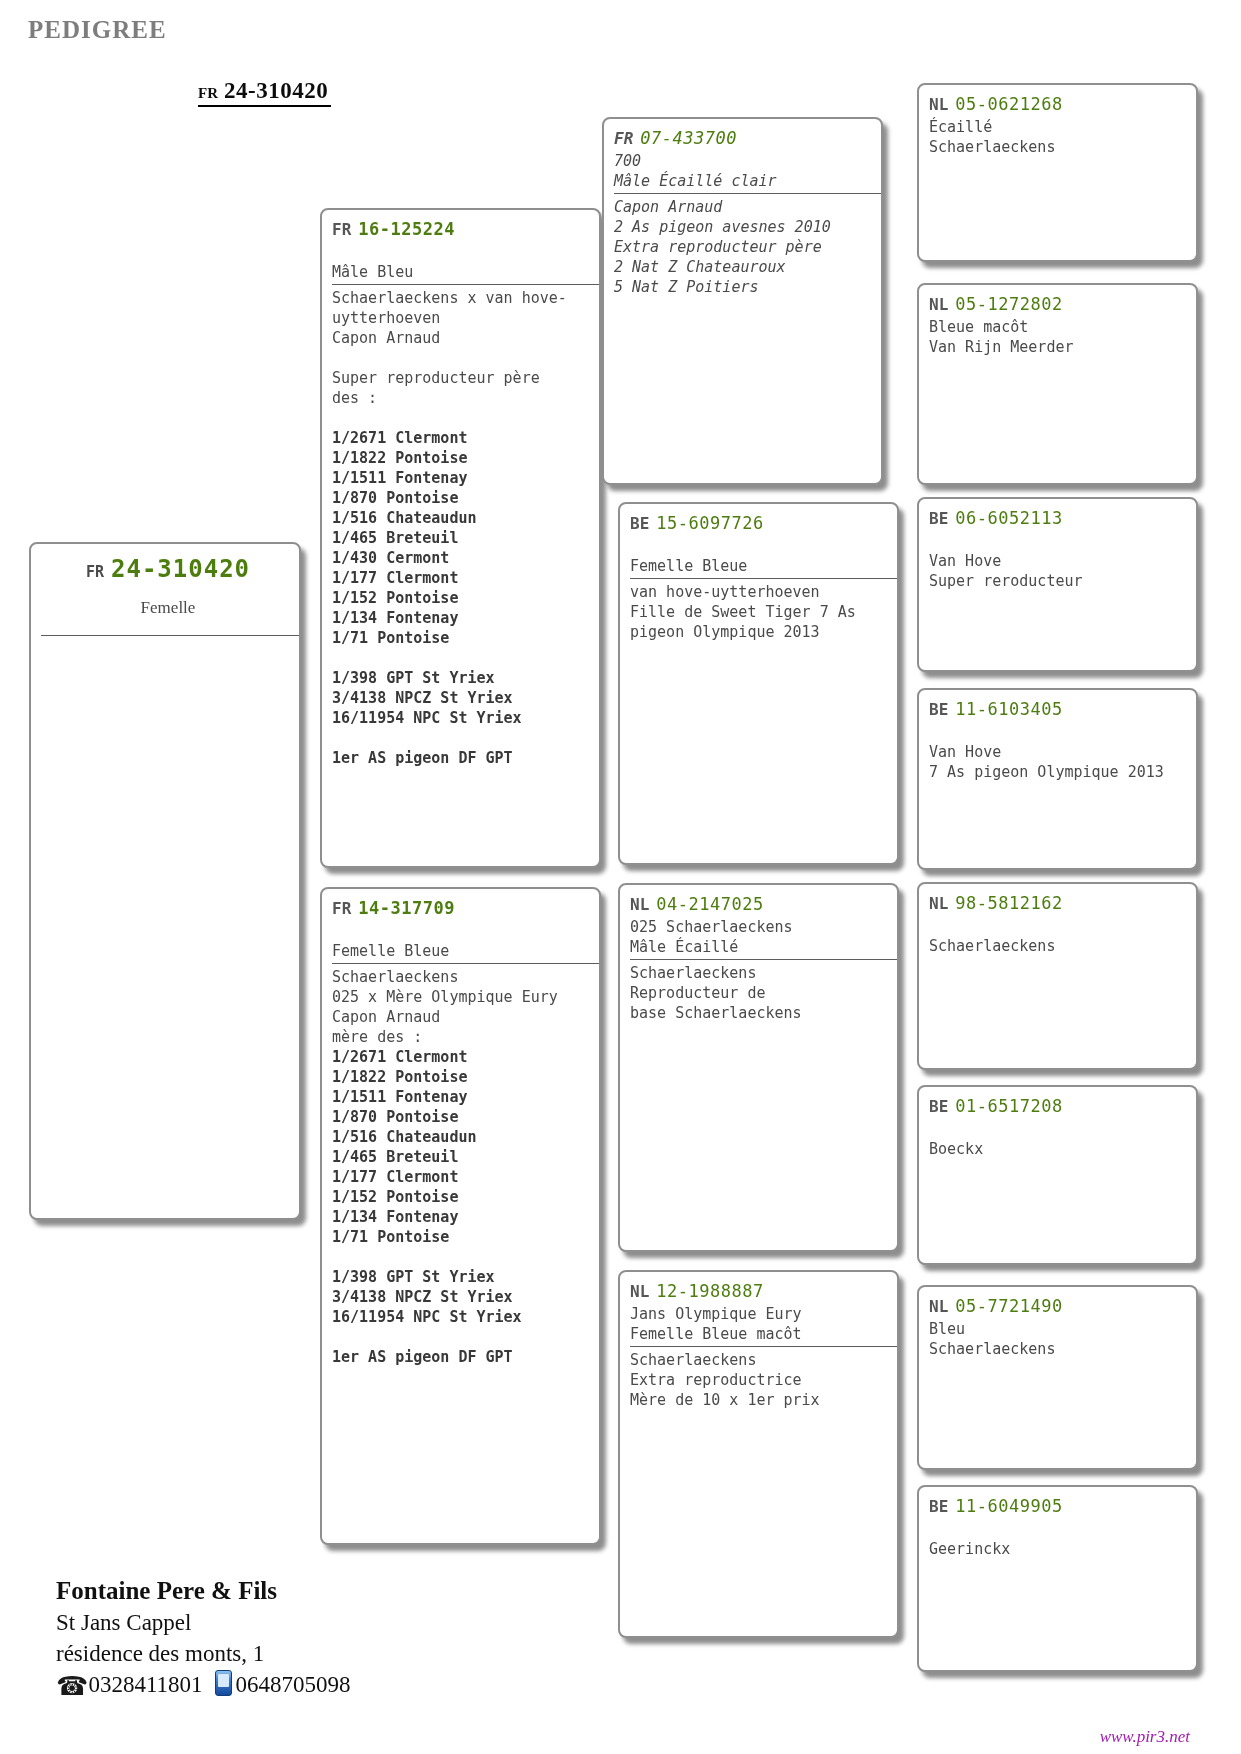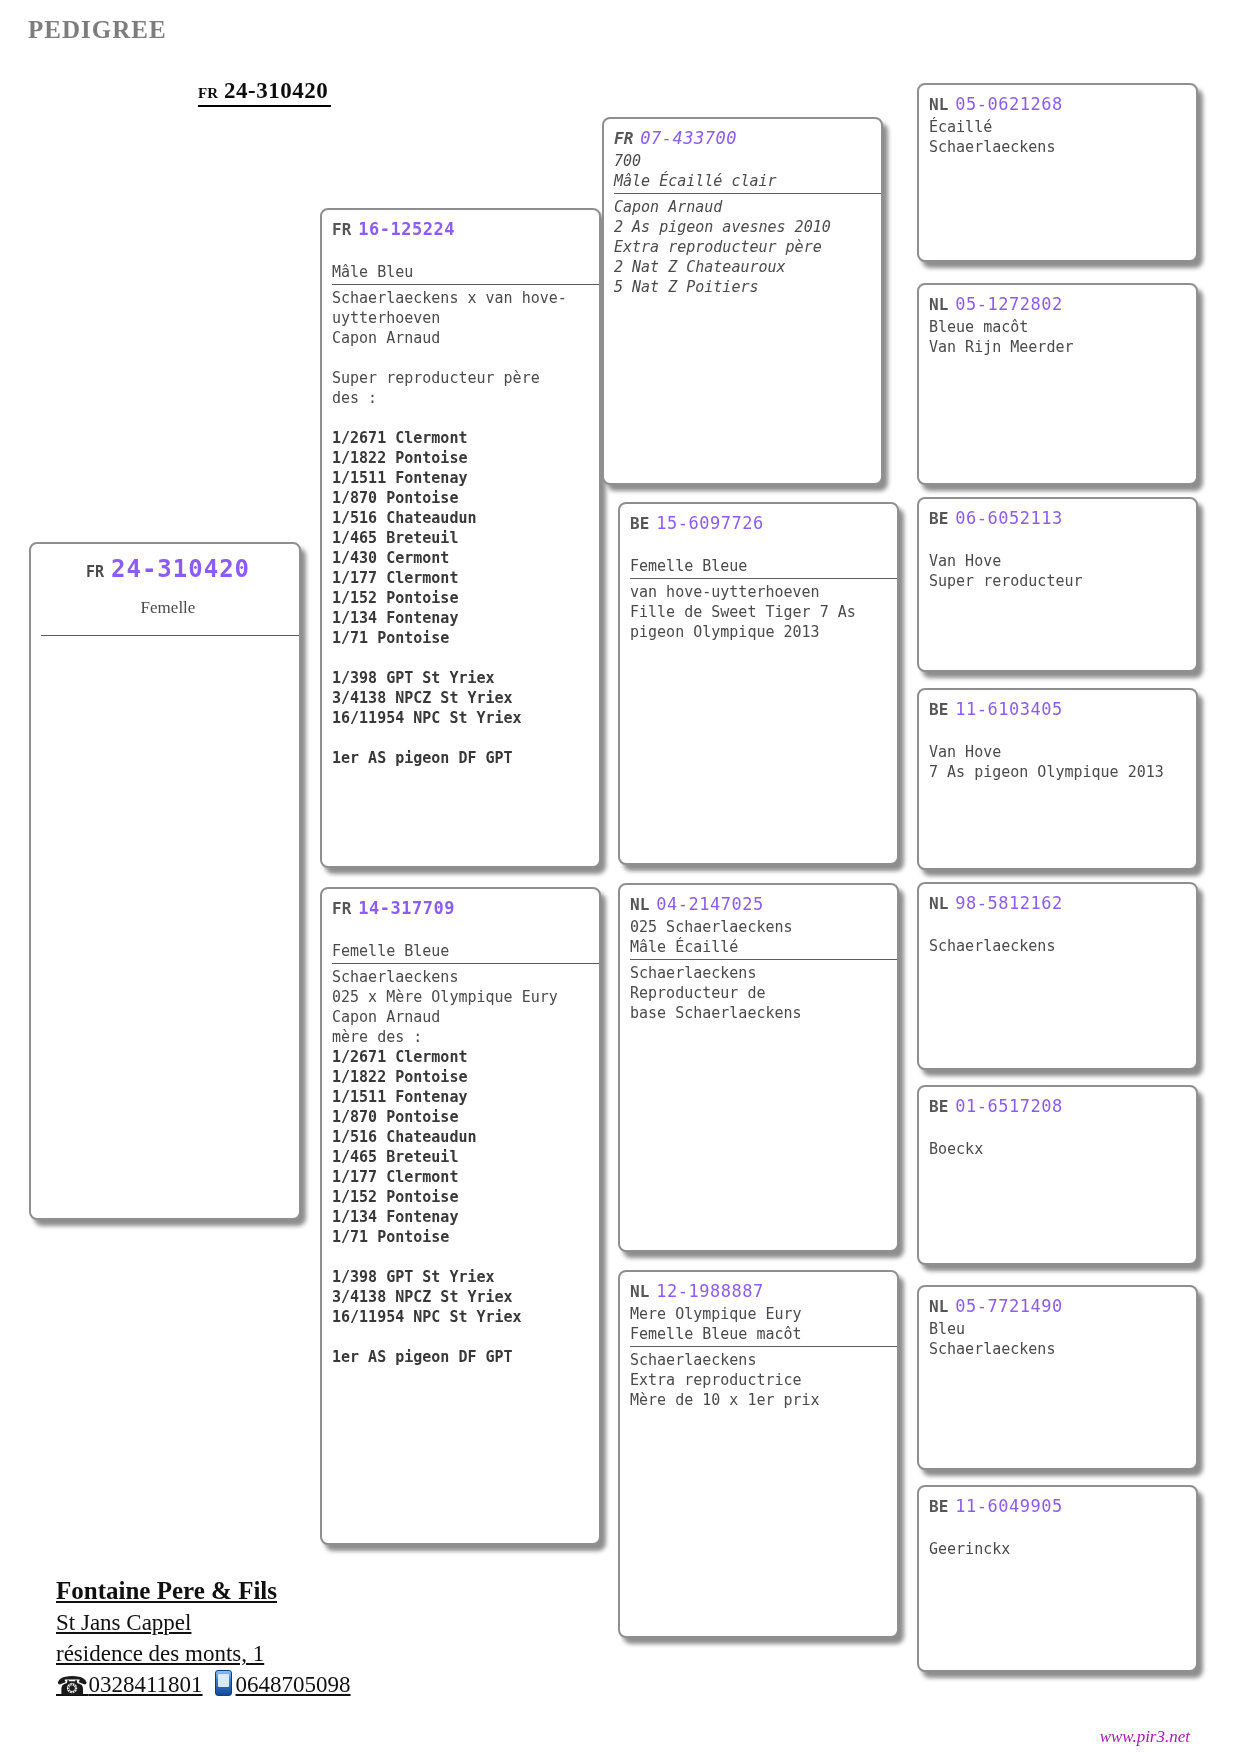--- a/index.html
+++ b/index.html
@@ -14,34 +14,34 @@
         font-family:"Liberation Serif", serif;color:#0c0c0c;
         border-bottom:2px solid #000;padding:0 3px 1px 0;white-space:nowrap;}
   .subject-header .cc{font-size:15px;font-weight:bold;margin-right:6px;}
   .subject-header .num{font-size:23px;font-weight:bold;letter-spacing:0.5px;}
 
   .pbox{position:absolute;background:#fff;border:2px solid #8f8f8f;border-radius:8px;
         box-shadow:5px 6px 4px #8e8e8e;box-sizing:border-box;
         padding:8px 4px 6px 10px;color:#474747;}
   .ringline{line-height:23px;margin-bottom:1px;white-space:nowrap;}
   .pbox .cc{font-size:16px;font-weight:bold;color:#565656;margin-right:7px;}
-  .pbox .num{font-size:17px;color:#8b5cf6;letter-spacing:0.5px;}
+  .pbox .num{font-size:17px;color:#4d7c0f;letter-spacing:0.5px;}
   .pbox.ring-bold .num{font-weight:bold;}
   .pbox.ring-xl .ringline{line-height:30px;margin-top:2px;}
   .pbox.ring-xl .cc{font-size:15px;color:#4a4a4a;}
   .pbox.ring-xl .num{font-size:24px;font-weight:bold;letter-spacing:1px;}
   .pbox.center{text-align:center;}
   .line{font-size:15px;line-height:20px;white-space:pre;color:#4a4a4a;}
   .line.b{font-weight:bold;color:#383838;}
   .pbox.ring-xl .line{font-size:17px;line-height:26px;margin-top:8px;font-family:Liberation Serif, serif;}
   .rule{border-top:1px solid #5c5c5c;margin:2px -4px 3px 0;height:0;}
   .pbox.ring-xl .rule{margin-top:14px;}
 
   .footer{position:absolute;left:56px;top:1574px;
-        font-family:"Liberation Serif", serif;color:#101010;text-decoration:underline;}
+        font-family:"Liberation Serif", serif;color:#101010;}
   .footer .owner-name{font-size:25px;font-weight:bold;line-height:33px;}
   .footer .owner-line{font-size:23px;line-height:31px;}
   .tel-icon{font-family:"DejaVu Sans", sans-serif;font-size:26px;vertical-align:-3px;color:#1a1a1a;}
   .mob-icon{display:inline-block;position:relative;width:15px;height:24px;border-radius:3px;
         background:linear-gradient(180deg,#8fc1ef 0%,#3e7fd0 35%,#16499b 100%);
         border:1px solid #0d3f7a;vertical-align:-4px;margin:0 4px 0 12px;}
   .mob-screen{position:absolute;left:2px;right:2px;top:3px;bottom:8px;
         background:#d7e9fb;border-radius:1px;}
 
   .watermark{position:absolute;right:51px;top:1727px;
@@ -145,21 +145,21 @@
         <div class="ringline"><span class="cc">NL</span><span class="num">04-2147025</span></div>
         <div class="line">025 Schaerlaeckens</div>
         <div class="line">Mâle Écaillé</div>
         <div class="rule"></div>
         <div class="line">Schaerlaeckens</div>
         <div class="line">Reproducteur de</div>
         <div class="line">base Schaerlaeckens</div>
       </div>
       <div class="pbox" style="left: 618px; top: 1270px; width: 281px; height: 368px;">
         <div class="ringline"><span class="cc">NL</span><span class="num">12-1988887</span></div>
-        <div class="line">Mere Olympique Eury</div>
+        <div class="line">Jans Olympique Eury</div>
         <div class="line">Femelle Bleue macôt</div>
         <div class="rule"></div>
         <div class="line">Schaerlaeckens</div>
         <div class="line">Extra reproductrice</div>
         <div class="line">Mère de 10 x 1er prix</div>
       </div>
       <div class="pbox" style="left: 917px; top: 83px; width: 281px; height: 179px;">
         <div class="ringline"><span class="cc">NL</span><span class="num">05-0621268</span></div>
         <div class="line">Écaillé</div>
         <div class="line">Schaerlaeckens</div>

